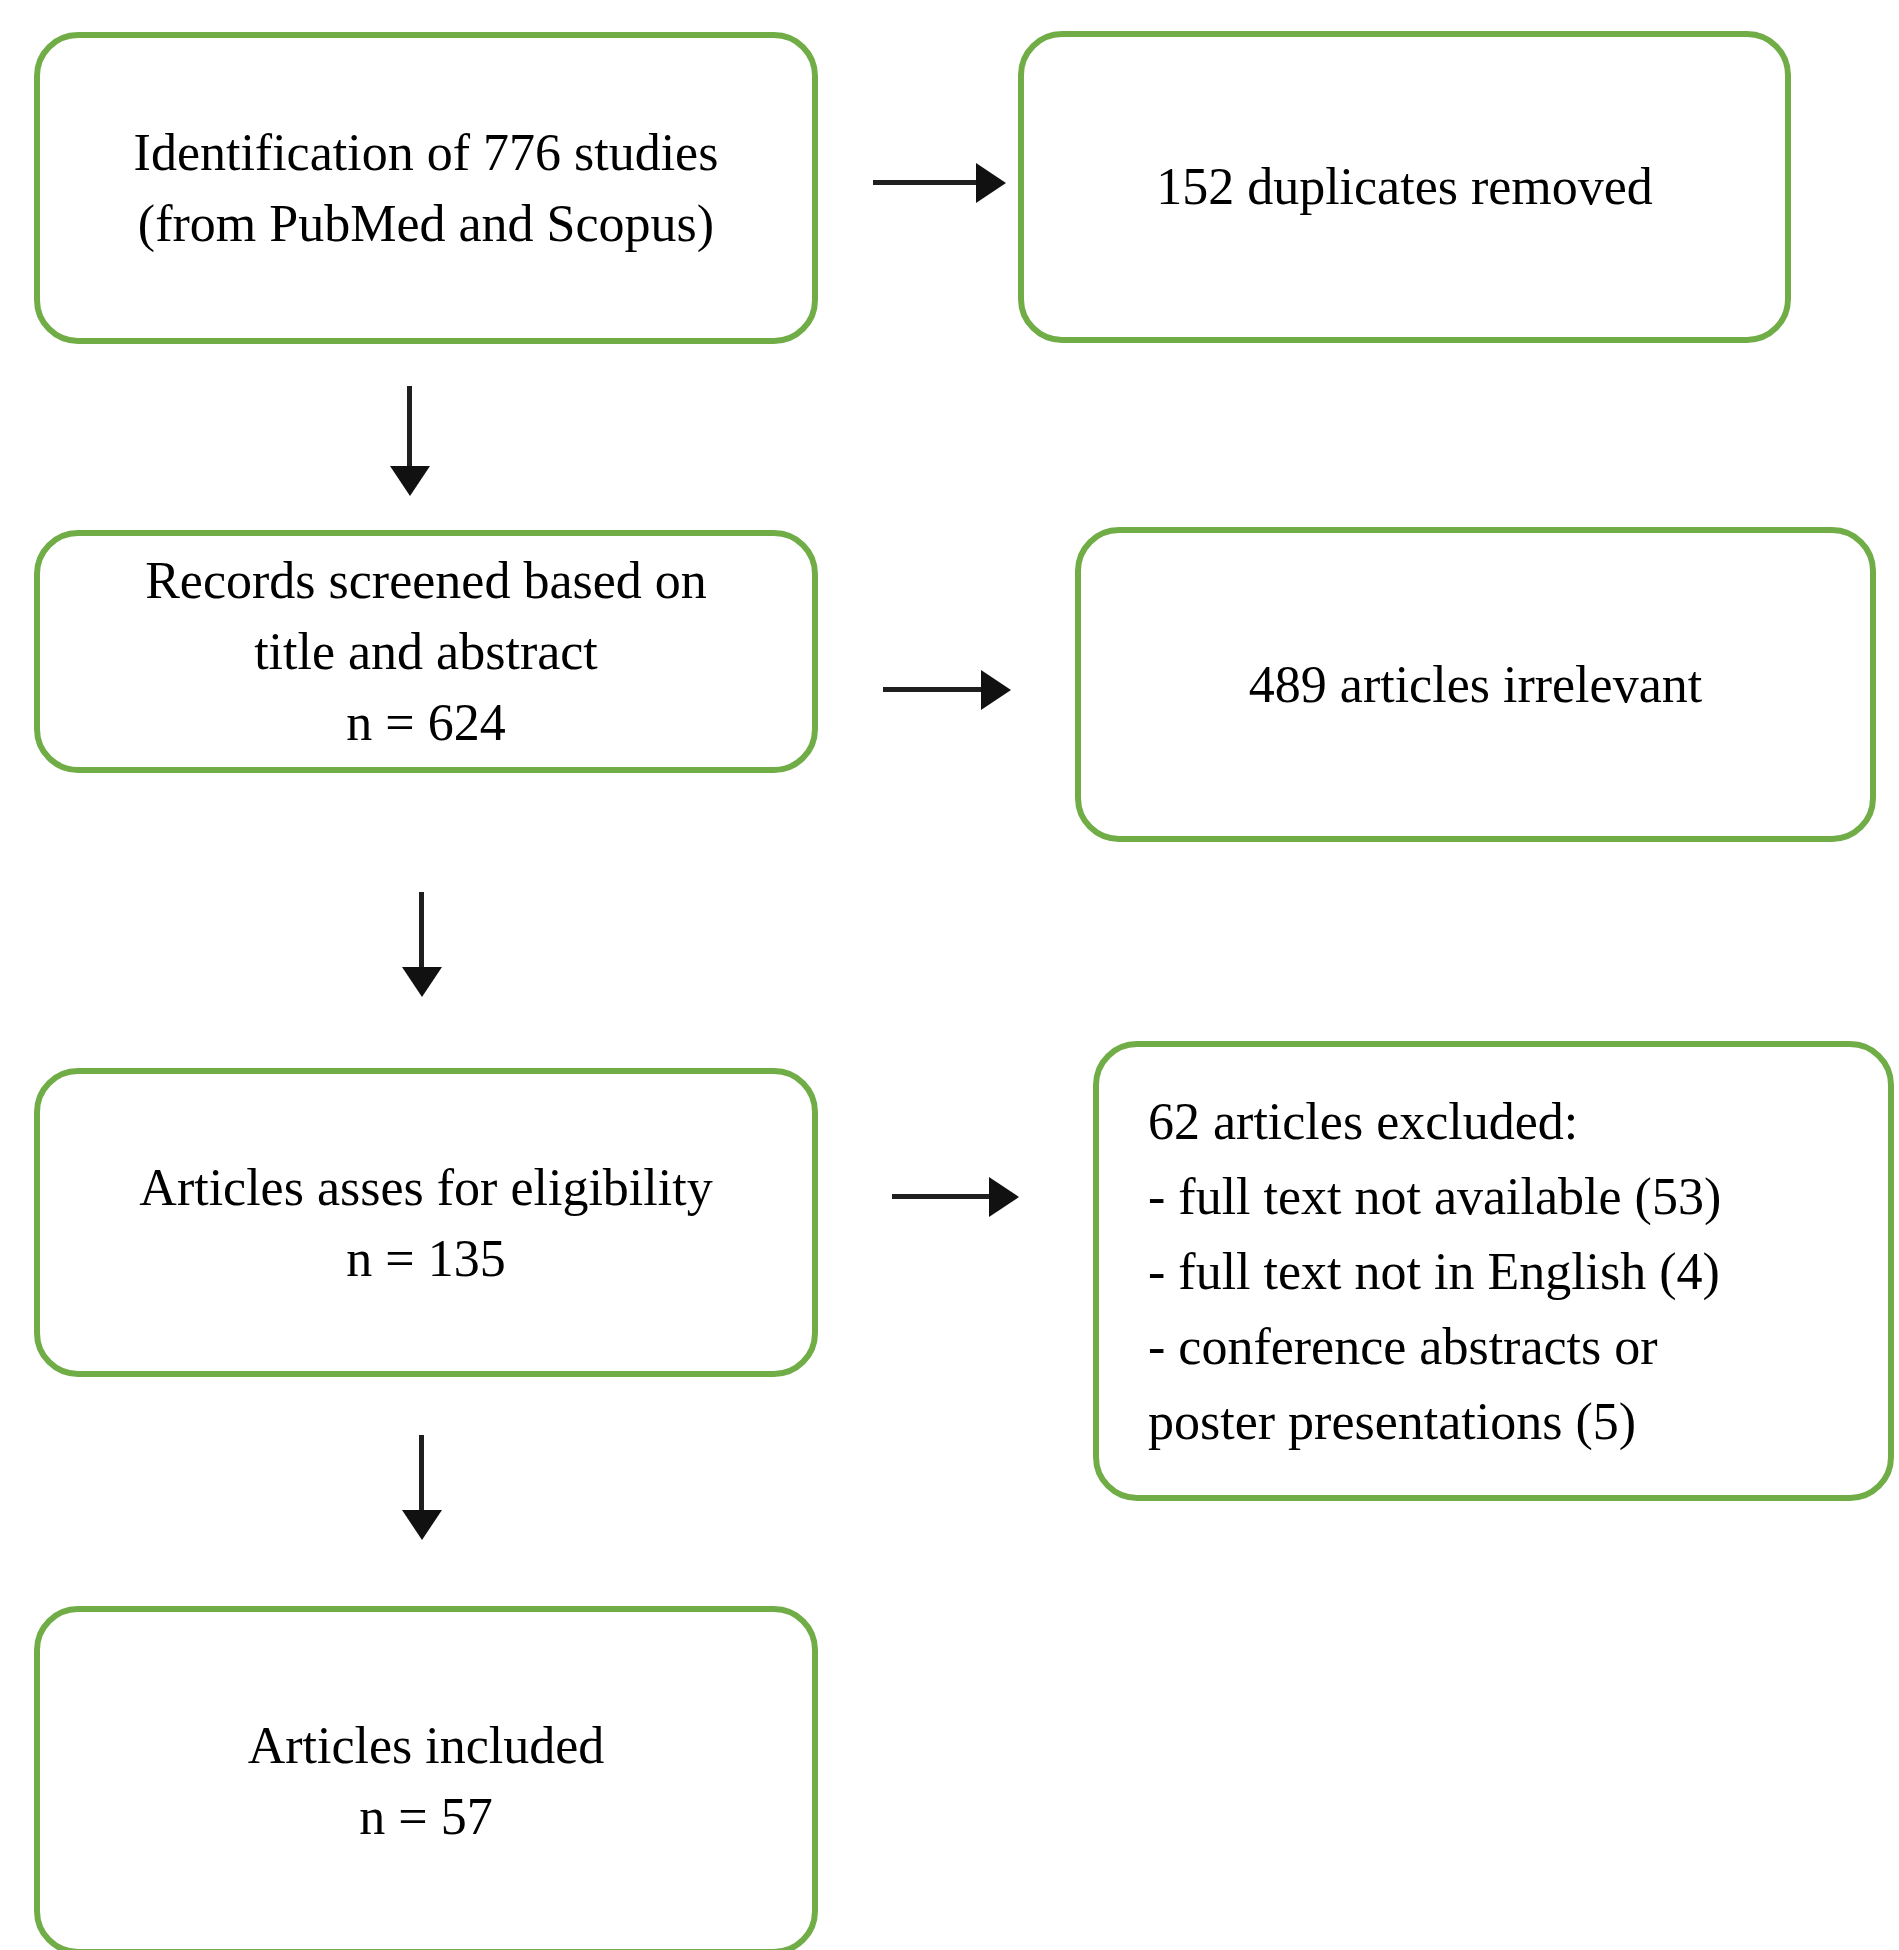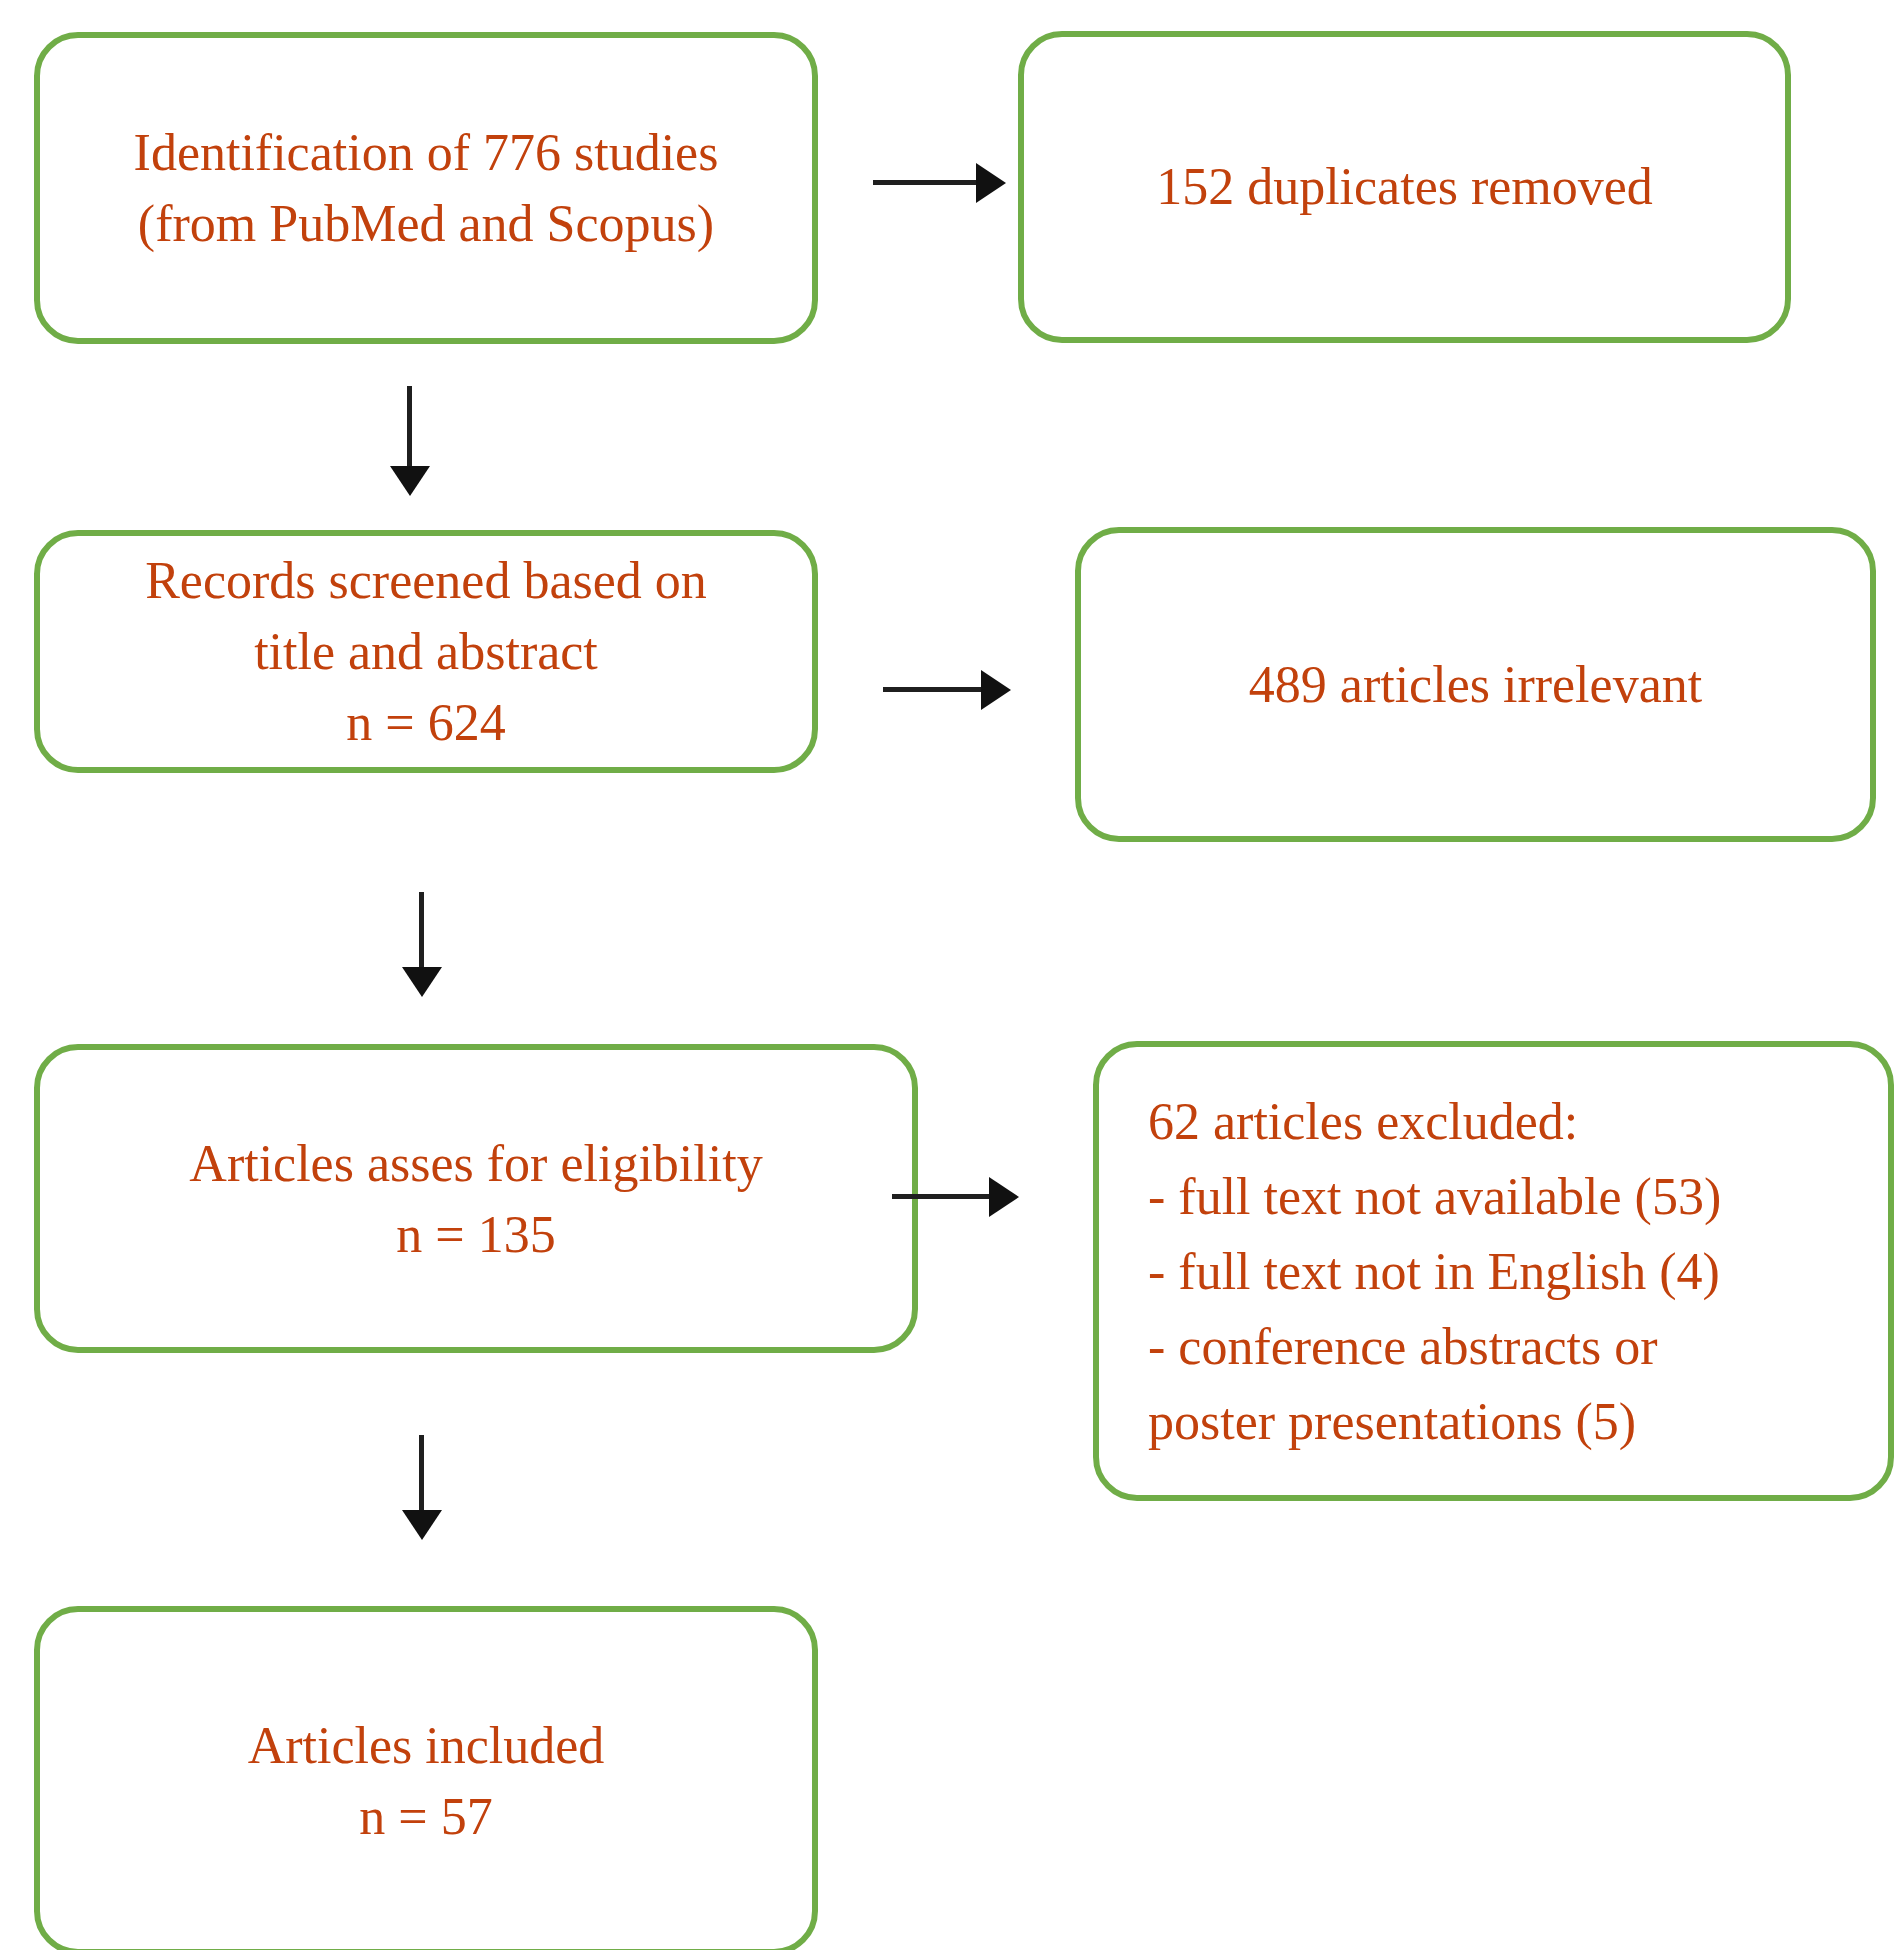--- a/index.html
+++ b/index.html
@@ -6,21 +6,21 @@
     margin: 0;
     padding: 0;
     background: #ffffff;
   }
   .canvas {
     position: relative;
     width: 1899px;
     height: 1950px;
     background: #ffffff;
     font-family: "Liberation Serif", "DejaVu Serif", serif;
-    color: #c2410c;
+    color: #000000;
     overflow: hidden;
   }
   .box {
     position: absolute;
     box-sizing: border-box;
     border: 6.8px solid #70AD47;
     border-radius: 44px;
     background: #ffffff;
     display: flex;
     flex-direction: column;
@@ -39,21 +39,21 @@
     text-align: left;
     padding-left: 49px;
     padding-right: 30px;
     line-height: 75px;
   }
   
   .b-identification { left: 34px;   top: 32px;   width: 784px; height: 312px; }
   .b-duplicates     { left: 1018px; top: 30.5px;   width: 773px; height: 312px; }
   .b-screened       { left: 34px;   top: 530px;  width: 784px; height: 243px; }
   .b-irrelevant     { left: 1075px; top: 527px;  width: 801px; height: 315px; }
-  .b-eligibility    { left: 34px;   top: 1044px; width: 884px; height: 309px; text-align: center; }
+  .b-eligibility    { left: 34px;   top: 1068px; width: 784px; height: 309px; text-align: center; }
   .b-excluded       { left: 1093px; top: 1041px; width: 801px; height: 460px; }
   .b-included       { left: 34px;   top: 1606px; width: 784px; height: 349px; }
 
   
   .arrow-h {
     position: absolute;
     display: flex;
     align-items: center;
     height: 41px;
   }

